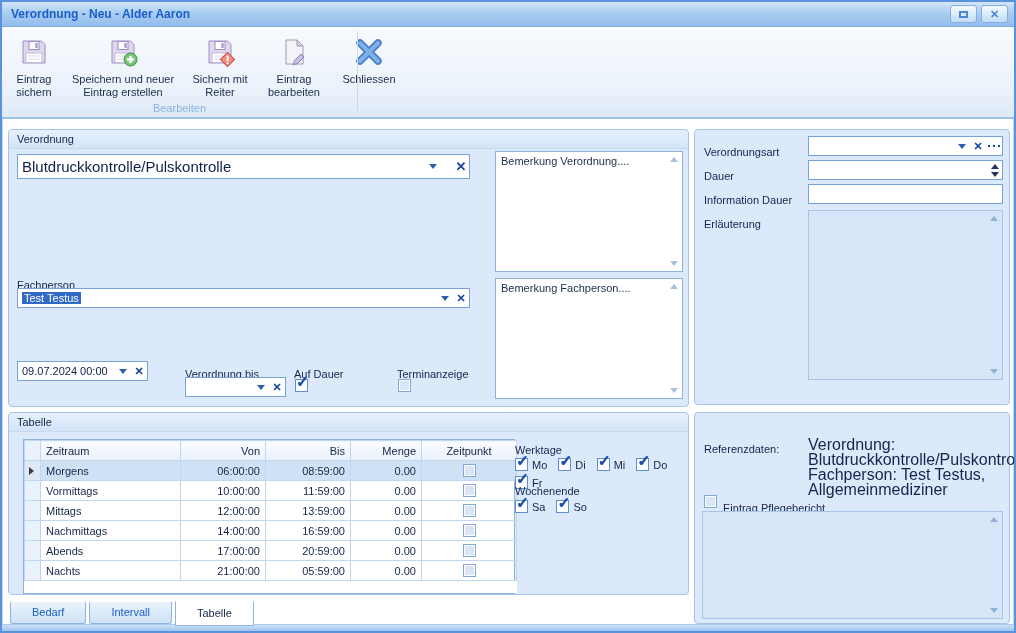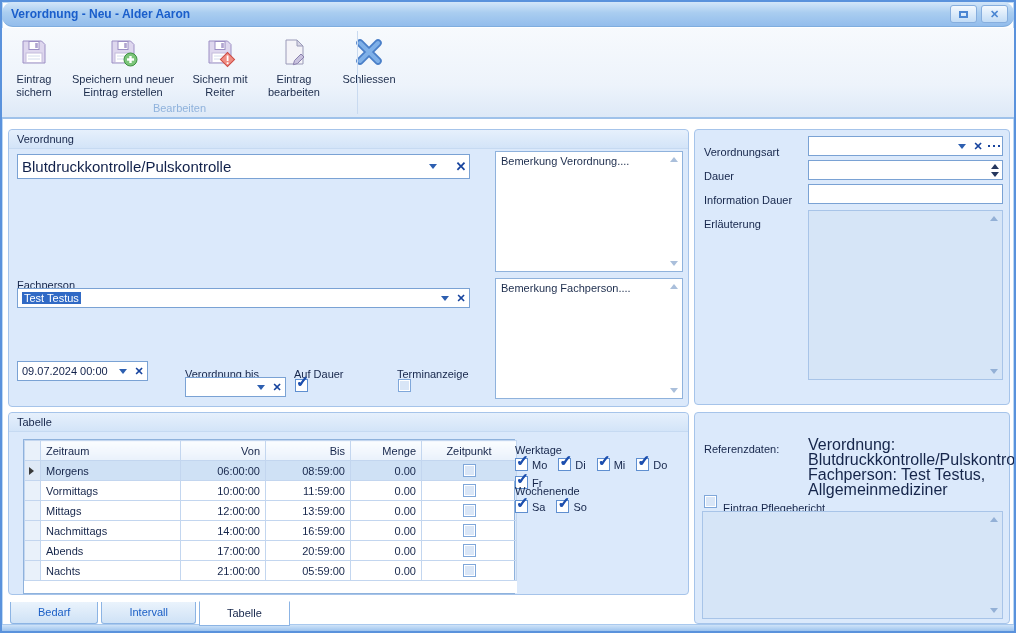--- a/index.html
+++ b/index.html
@@ -5,21 +5,21 @@
   * { margin:0; padding:0; box-sizing:border-box; }
   html,body { background:#cfd8e4; }
   #window {
     position:relative; width:1016px; height:633px; background:#ffffff;
     border:2px solid #5a92dc; box-shadow: inset 0 0 0 1px #bcd8f4, 0 0 0 1px #2f64b8;
     font-family:"Liberation Sans", sans-serif; overflow:hidden;
   }
   
   .titlebar { position:absolute; left:0; top:0; right:0; height:25px;
     background:linear-gradient(#d3e6f9 0%, #a9cdf0 45%, #93bdec 100%);
-    border-bottom:1px solid #7fadde;border-radius:11px; }
+    border-bottom:1px solid #7fadde; }
   .title { padding-left:9px; line-height:25px; font-size:12px; font-weight:bold; color:#1a5ecb; }
   .winbtns { position:absolute; top:3px; right:6px; display:flex; gap:4px; }
   .winbtn { width:27px; height:18px; border:1px solid #86aede; border-radius:3px;
     background:linear-gradient(#f4f9fe, #c2dcf6); color:#4b86d2; font-size:11px; font-weight:bold;
     display:flex; align-items:center; justify-content:center; cursor:default; }
   .maxglyph { width:9px; height:7px; border:2px solid #4b86d2; display:inline-block; }
   
   .toolbar { position:absolute; top:26px; left:0; right:0; height:91px;
     background:linear-gradient(#f7fafd, #edf3fb 65%, #dde9f7);
     border-bottom:2px solid #9fc2ea; }
@@ -86,21 +86,21 @@
   .grid-t td.selc, .grid-t th.selh { background:#e9f1fa; padding:0; }
   .grid-t tr.selected td { background:#cfe1f5; }
   .grid-t tr.selected td.selc { background:#dfe9f6; }
   .grid-t tr.filler td { border-left:none; border-right:none; border-bottom:none; height:12px; background:#fff; }
   .row-arrow { display:inline-block; width:0; height:0; margin-left:4px;
     border-top:4px solid transparent; border-bottom:4px solid transparent; border-left:5px solid #3a3a3a; }
   
   .ref-val { position:absolute; font-size:16px; color:#15254a; line-height:15px; width:195px; }
   
   .tabs { position:absolute; left:8px; top:600px; display:flex; align-items:flex-start; z-index:3; }
-  .tab { height:22px; line-height:21px; padding:0 27px; font-size:11px; color:#1b5fc6;
+  .tab { height:22px; line-height:21px; padding:0 21px; font-size:11px; color:#1b5fc6;
     background:linear-gradient(#eaf3fc, #cfe2f6); border:1px solid #8cb4e4; border-top:none;
     border-radius:0 0 3px 3px; margin-right:3px; cursor:default; }
   .tab.active { background:#fff; color:#15254a; height:25px; line-height:23px; border-top:1px solid #fff;
     margin-top:-1px; border-radius:0 0 1px 1px; }
   .bottom-strip { position:absolute; left:0; right:0; bottom:0; height:7px;
     background:linear-gradient(#cfe3f8, #9cc3ee); border-top:1px solid #a9c9ee; }
 </style>
 </head>
 <body>
 

